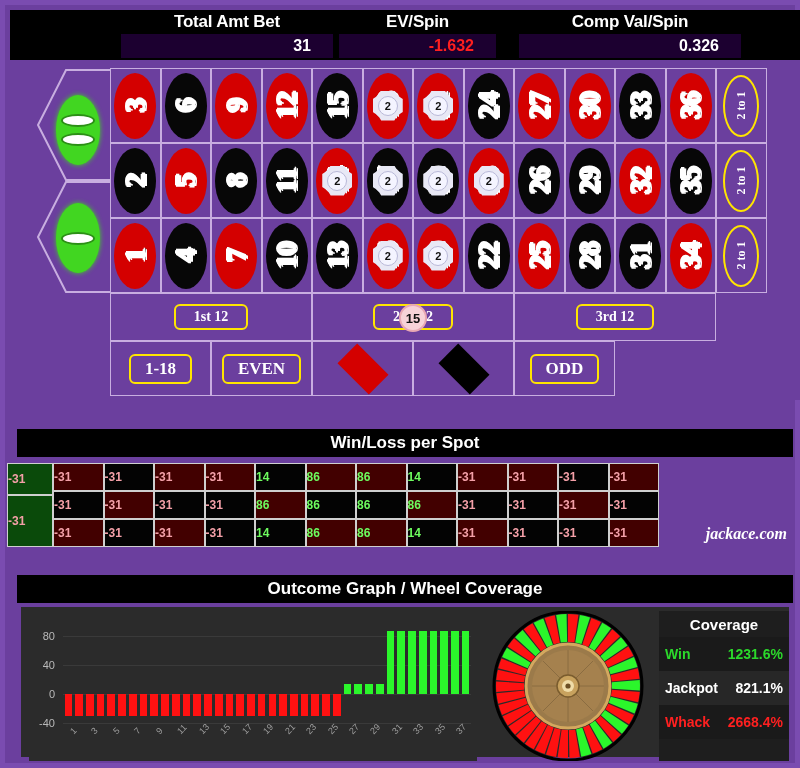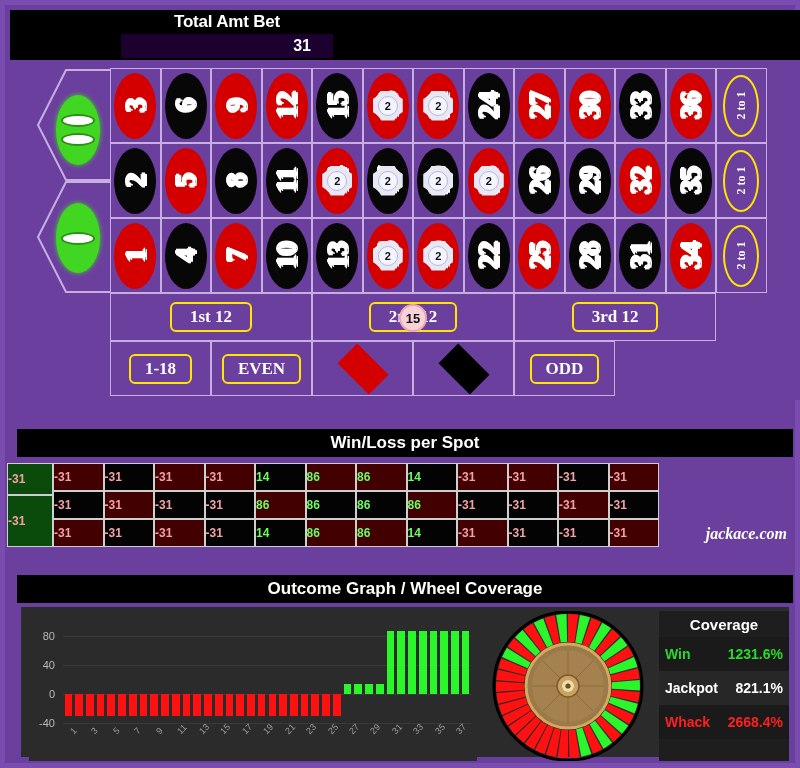--- a/index.html
+++ b/index.html
@@ -44,21 +44,21 @@
               clip-path:polygon(0% 28%,10% 22%,22% 10%,28% 0%,72% 0%,78% 10%,90% 22%,100% 28%,100% 72%,90% 78%,78% 90%,72% 100%,28% 100%,22% 90%,10% 78%,0% 72%);}
   .chip .inner{position:absolute;left:5px;top:5px;width:20px;height:20px;border-radius:50%;background:#f4f4ff;border:1.5px solid #b9b9d8;box-sizing:border-box;
                display:flex;align-items:center;justify-content:center;font-size:11px;font-weight:bold;color:#111;font-family:"Liberation Sans",sans-serif;}
 
   .col21{position:absolute;box-sizing:border-box;border:1px solid #c8aee0;background:#6b3f9e;}
   .col21 .pill{position:absolute;left:50%;top:50%;transform:translate(-50%,-50%);width:36px;height:62px;border-radius:50%;border:2px solid #ffe500;box-sizing:border-box;
                display:flex;align-items:center;justify-content:center;}
   .col21 .pill span{transform:rotate(-90deg);color:#fff;font-size:12px;font-weight:bold;font-family:"Liberation Serif",serif;white-space:nowrap;}
 
   .dozen{position:absolute;box-sizing:border-box;border:1px solid #c8aee0;background:#6b3f9e;display:flex;align-items:center;justify-content:center;}
-  .dozen .box{border:2px solid #ffe500;border-radius:6px;padding:3px 18px;color:#fff;font-size:17px;font-weight:bold;font-family:"Liberation Serif",serif;}
+  .dozen .box{border:2px solid #ffe500;border-radius:6px;padding:3px 18px;color:#fff;font-size:14px;font-weight:bold;font-family:"Liberation Serif",serif;}
   .outside{position:absolute;box-sizing:border-box;border:1px solid #c8aee0;background:#6b3f9e;display:flex;align-items:center;justify-content:center;}
   .outside .box{border:2px solid #ffe500;border-radius:6px;padding:3px 14px;color:#fff;font-size:17px;font-weight:bold;font-family:"Liberation Serif",serif;}
   .diamond{width:54px;height:34px;transform:rotate(45deg) scale(.82);}
   .diamond.red{background:#d40000;}
   .diamond.black{background:#000;}
   .dozchip{position:absolute;width:28px;height:28px;border-radius:50%;background:#f7d2d8;border:2px solid #e9a8b4;box-sizing:border-box;
            display:flex;align-items:center;justify-content:center;}
   .dozchip span{font-size:13px;font-weight:bold;color:#111;}
 
   
@@ -99,20 +99,32 @@
 </head>
 <body>
 
 <div class="page">
 
   <div class="statbar">
     <div class="stat" id="s1">
       <div class="lbl">Total Amt Bet</div>
       <div class="valwrap">
           <div class="val">31</div>
+        </div>
+    </div>
+    <div class="stat" id="s2">
+      <div class="lbl">EV/Spin</div>
+      <div class="valwrap">
+          <div class="val neg">-1.632</div>
+        </div>
+    </div>
+    <div class="stat" id="s3">
+      <div class="lbl">Comp Val/Spin</div>
+      <div class="valwrap">
+          <div class="val">0.326</div>
         </div>
     </div>
   </div>
 
   <div class="felt">
     <div id="zero-col" style="position: absolute; left: 26px; top: 8px; width: 76px; height: 226px;">
         <svg width="76" height="226" style="position: absolute; left: 0px; top: 0px;">
           <path d="M30 2 L76 2 L76 112 L30 112 L2 57 Z" fill="#6b3f9e" stroke="#c8aee0" stroke-width="2"></path>
           <path d="M30 114 L76 114 L76 224 L30 224 L2 169 Z" fill="#6b3f9e" stroke="#c8aee0" stroke-width="2"></path>
         </svg>

